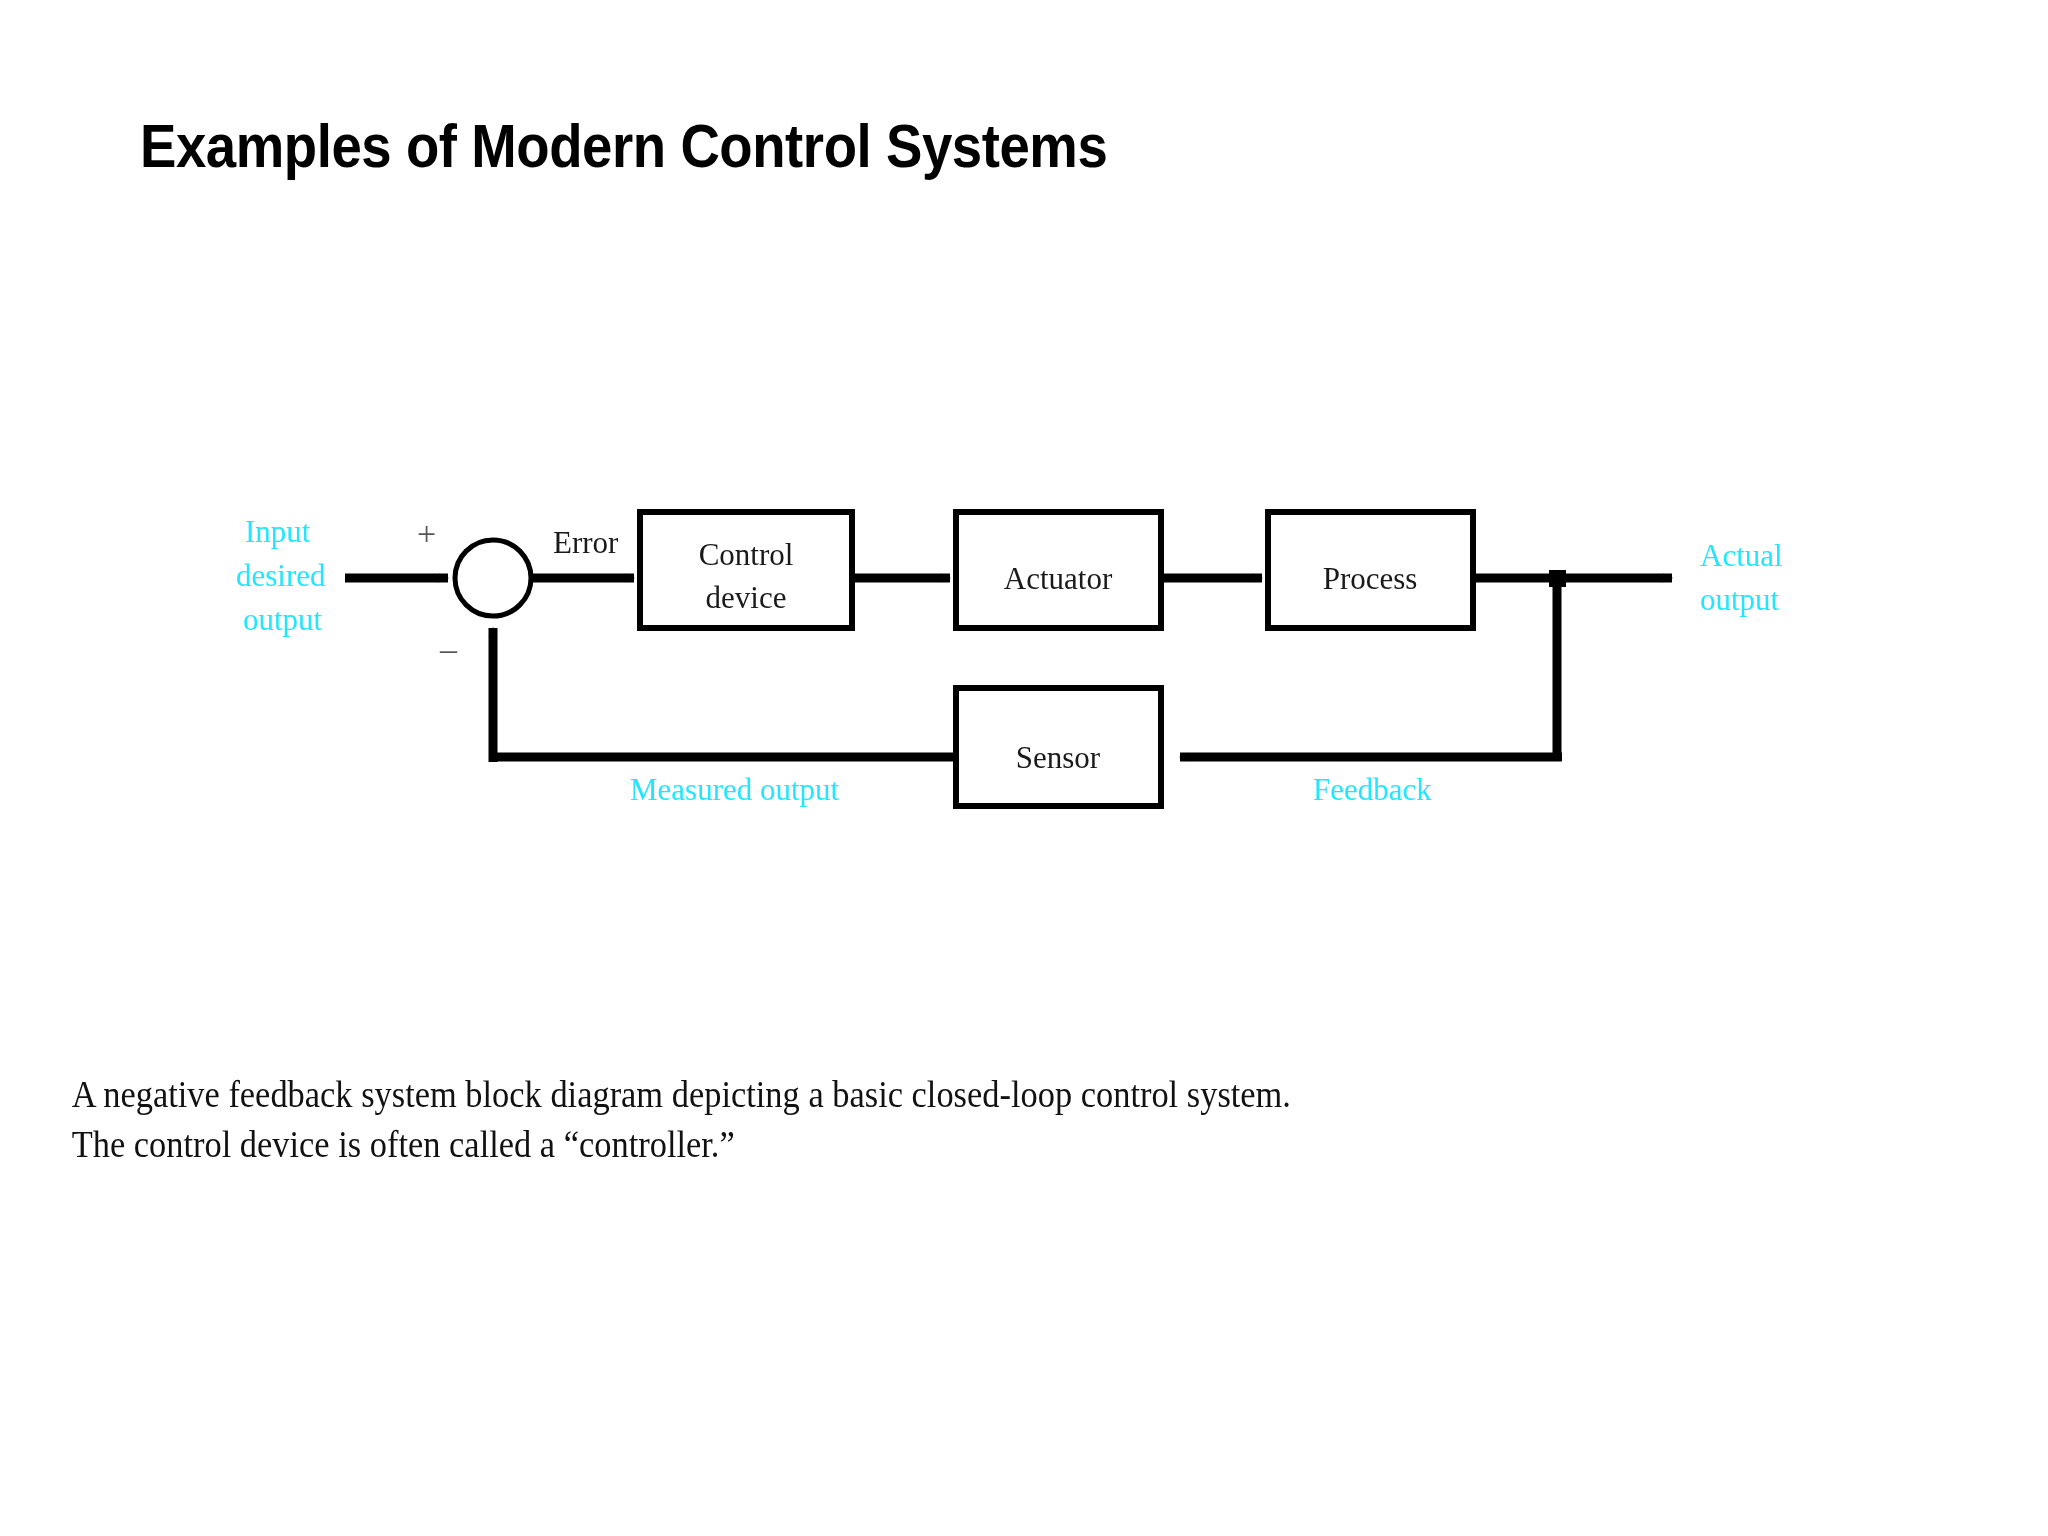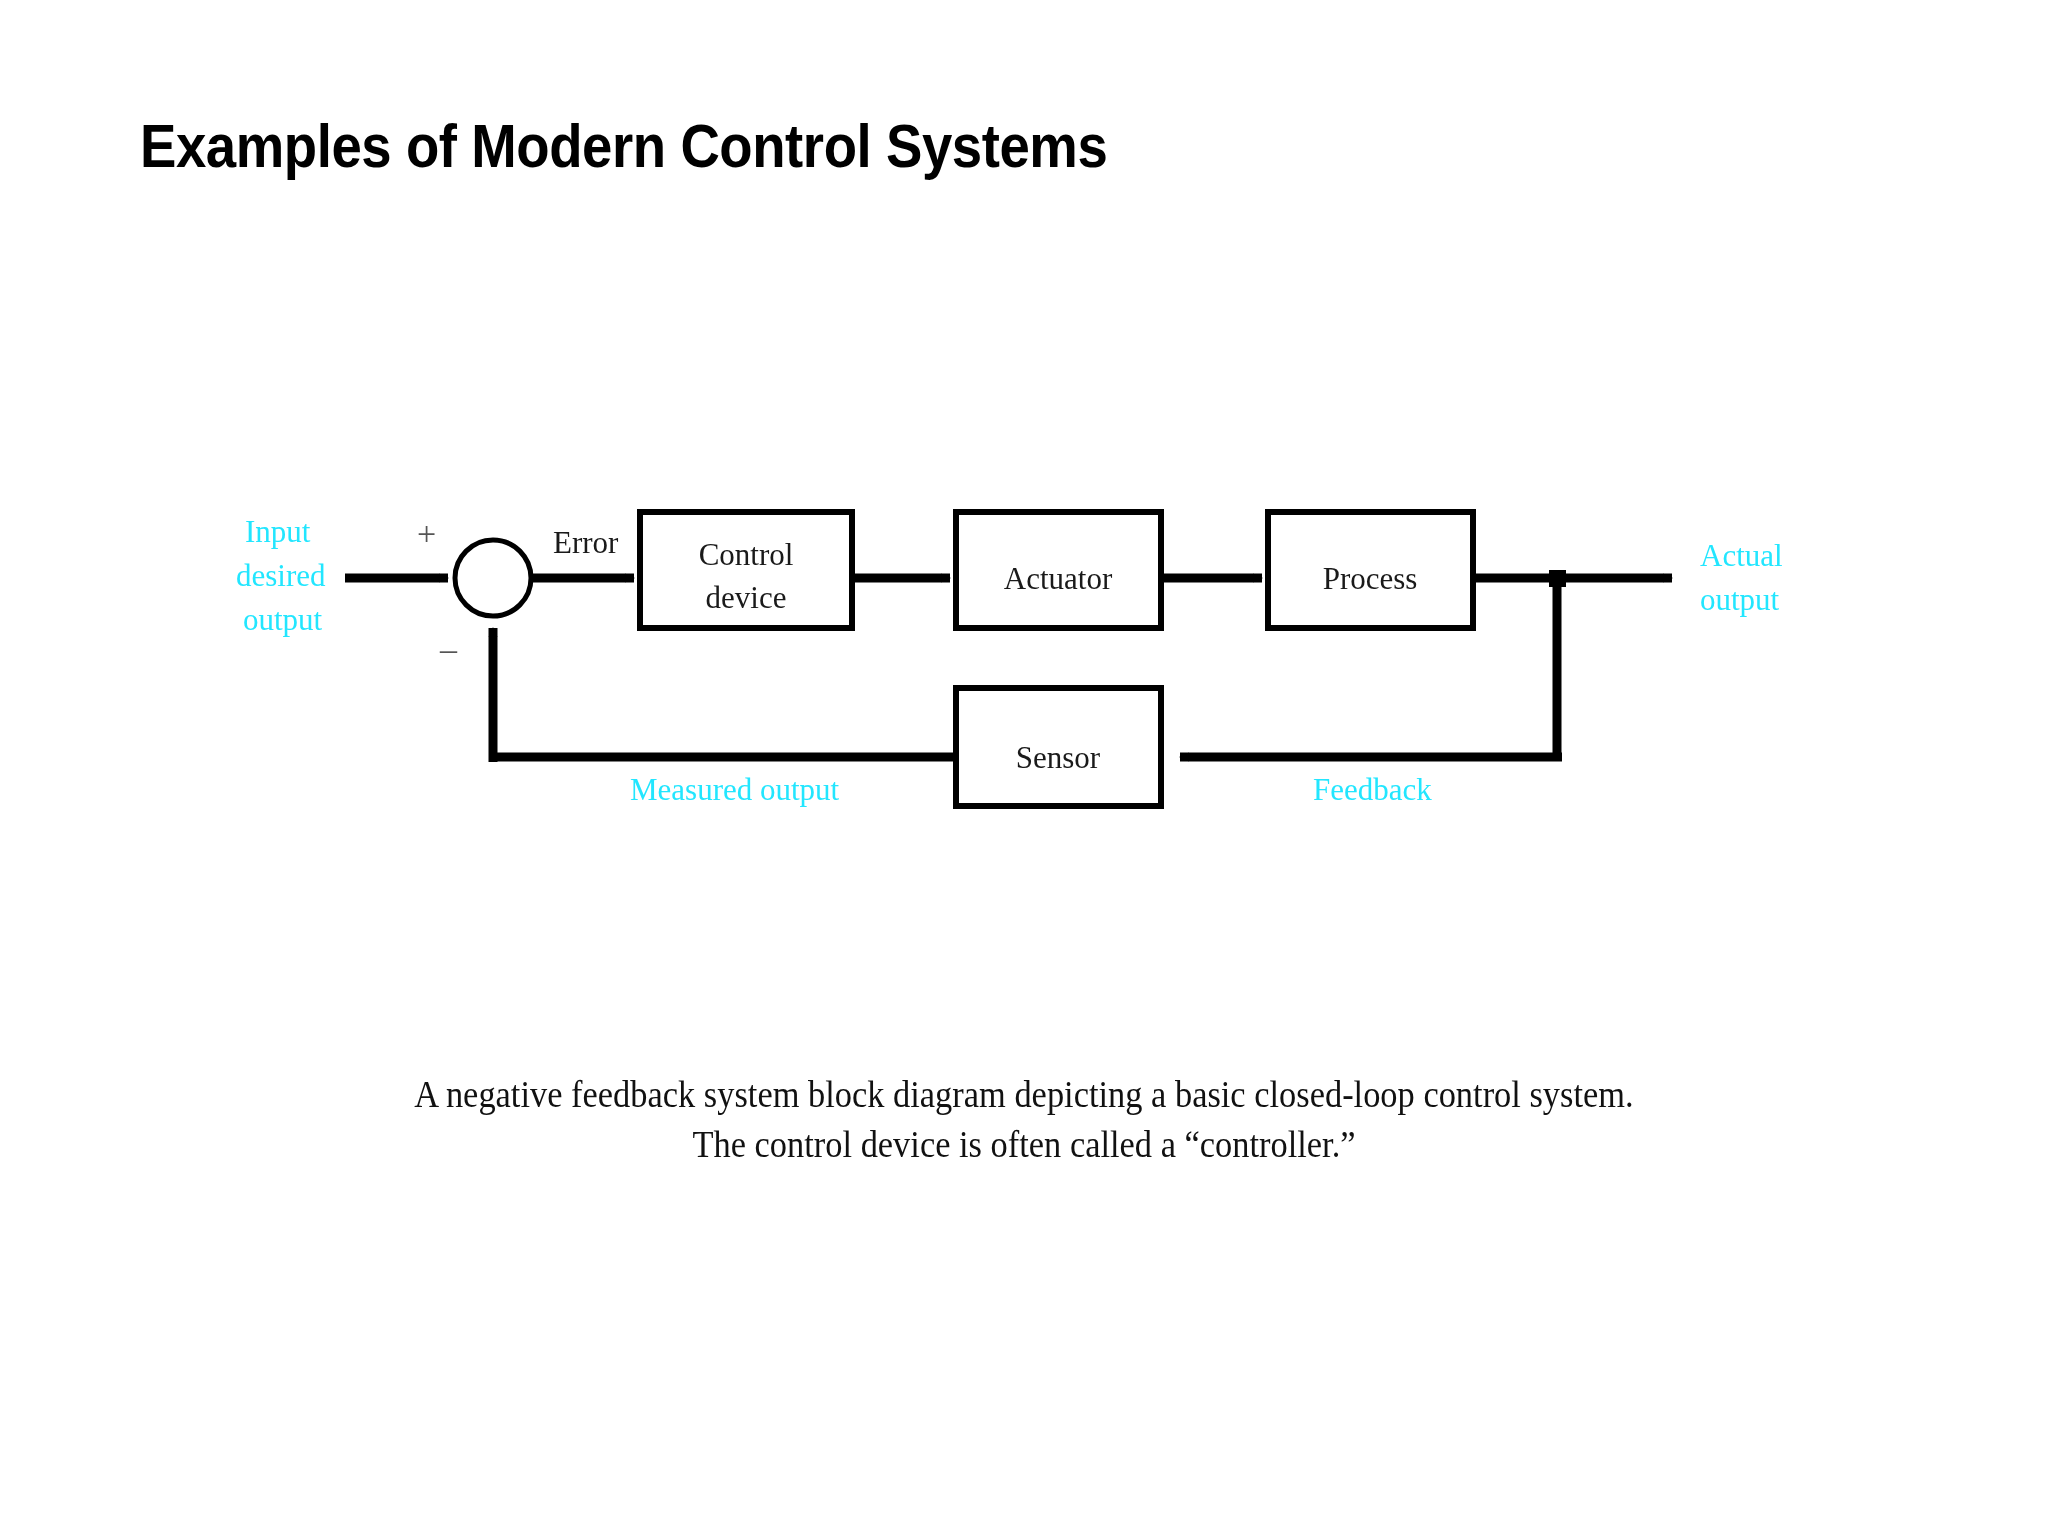--- a/index.html
+++ b/index.html
@@ -60,21 +60,21 @@
     font-size: 34px;
     fill: #555555;
   }
 
   
   #caption {
     position: absolute;
     left: 0;
     top: 1070px;
     width: 2048px;
-    text-align: center;
+    text-align: left;
     font-family: "Liberation Serif", serif;
     font-size: 37px;
     line-height: 50px;
     color: #111111;
   }
   #caption .cap-line {
     display: block;
     transform: scaleX(0.93);
   }
 </style>

